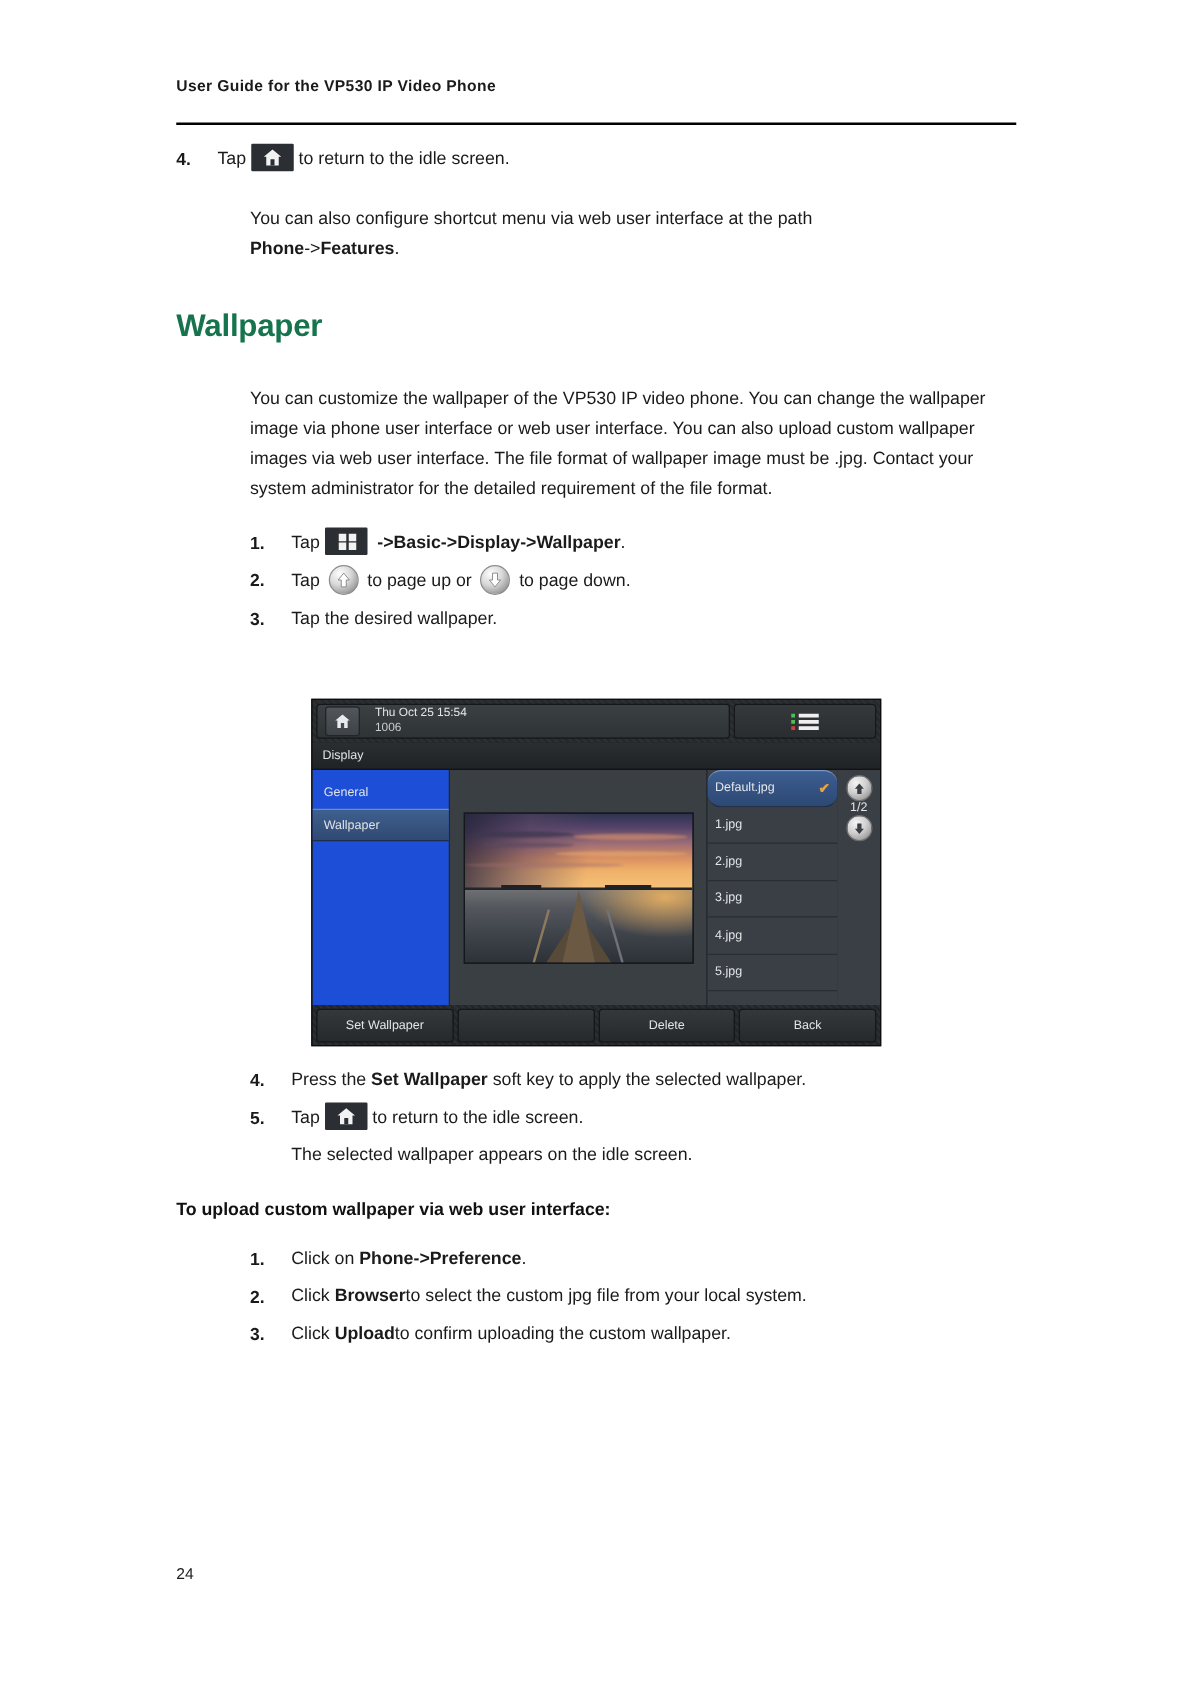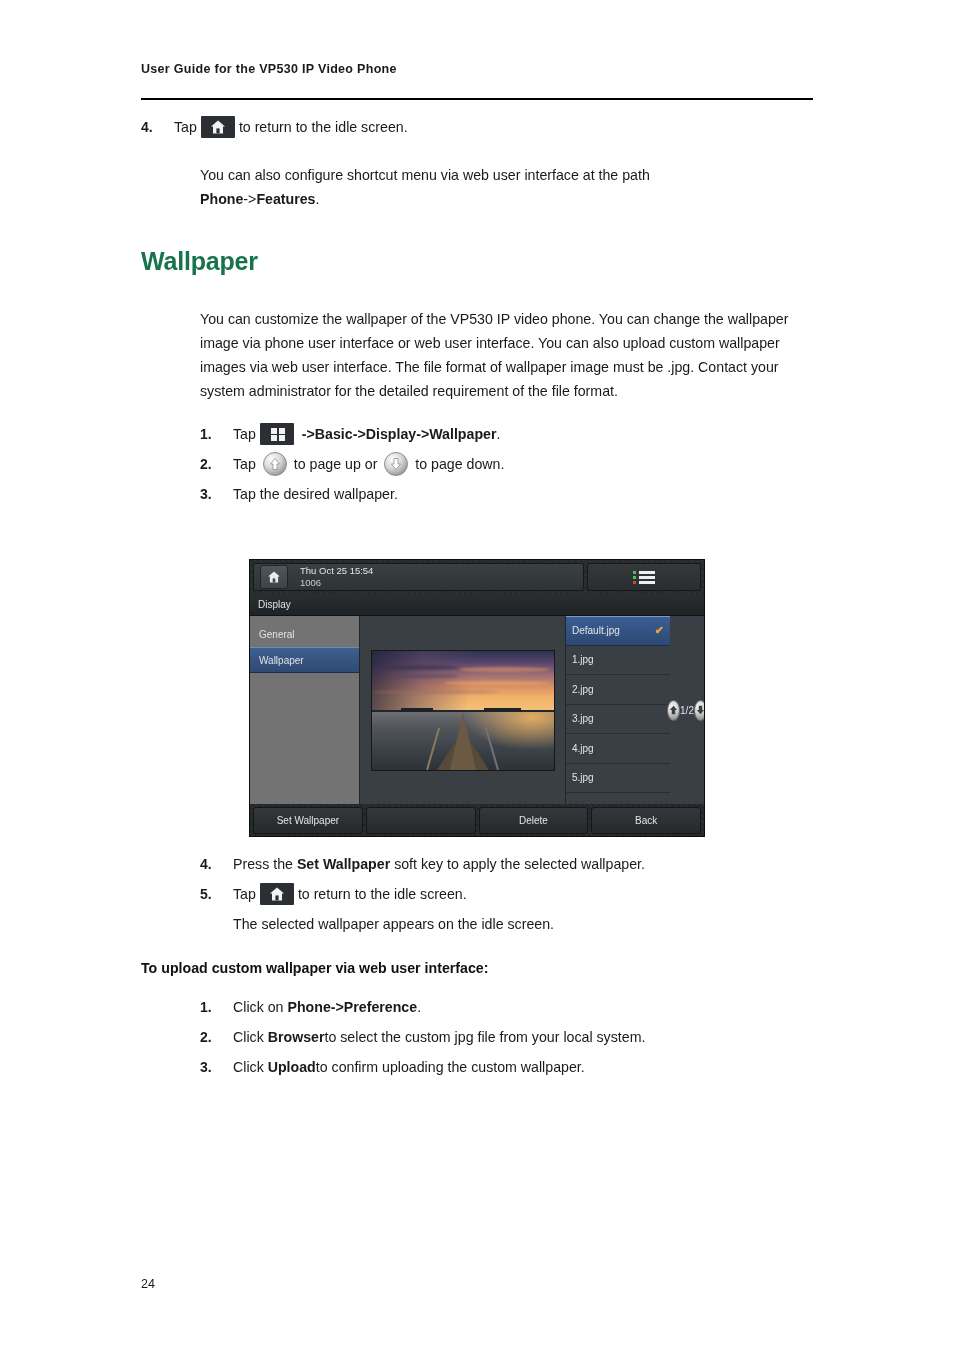--- a/index.html
+++ b/index.html
@@ -211,21 +211,21 @@
   
   .ph-body {
     display: flex;
     height: 188px;
     background: #2f3337;
   }
 
   .ph-sidebar {
     width: 110px;
     flex: 0 0 110px;
-    background: #737373;
+    background: #1d4ed8;
     border-right: 1px solid #222629;
     padding-top: 5px;
     box-sizing: border-box;
   }
   .ph-side-item {
     height: 26px;
     display: flex; align-items: center;
     padding-left: 9px;
     font-size: 10px;
     color: #dfe2e4;
@@ -328,31 +328,32 @@
     padding: 0 6px;
     font-size: 10px;
     color: #e3e6e8;
     box-sizing: border-box;
     justify-content: space-between;
   }
   .ph-file.sel {
     background: linear-gradient(#3c5e92, #2d4873);
     border-top: 1px solid #7a9acb;
     border-bottom: 1px solid #1c2d47;
+    border-radius: 11px;
   }
   .ph-file .chk { color: #e8a33d; font-size: 11px; font-weight: bold; }
 
   .ph-scroll {
     width: 34px;
     flex: 0 0 34px;
     background: #3a3f45;
     display: flex;
-    flex-direction: row;
+    flex-direction: column;
     align-items: center;
-    justify-content: center;
+    justify-content: flex-start;
     padding: 4px 0;
     box-sizing: border-box;
   }
   .scroll-btn {
     width: 21px; height: 21px;
     border-radius: 50%;
     background: radial-gradient(circle at 36% 28%, #f4f4f4 0%, #cfcfcf 45%, #9d9d9d 80%, #828282 100%);
     border: 1px solid #6e6e6e;
     display: flex; align-items: center; justify-content: center;
     box-sizing: border-box;
@@ -378,21 +379,20 @@
     color: #e2e5e7;
   }
 
   
   #page-number {
     position: absolute;
     left: 141px;
     top: 1252px;
     font-size: 12.5px;
     color: #1a1a1a;
-    margin-top: 25px;
   }
 </style>
 </head>
 <body>
 
 <div id="page-header">
   <div class="hdr-text">User Guide for the VP530 IP Video Phone</div>
   <div class="hdr-rule"></div>
 </div>
 

